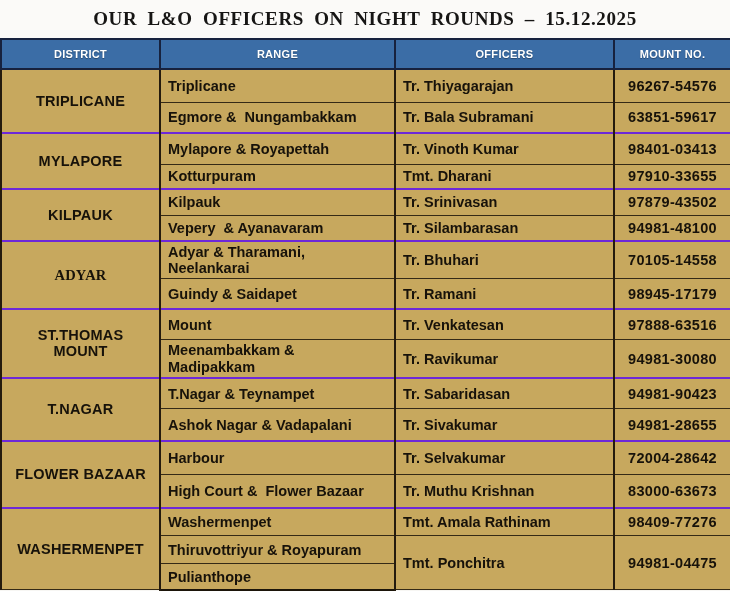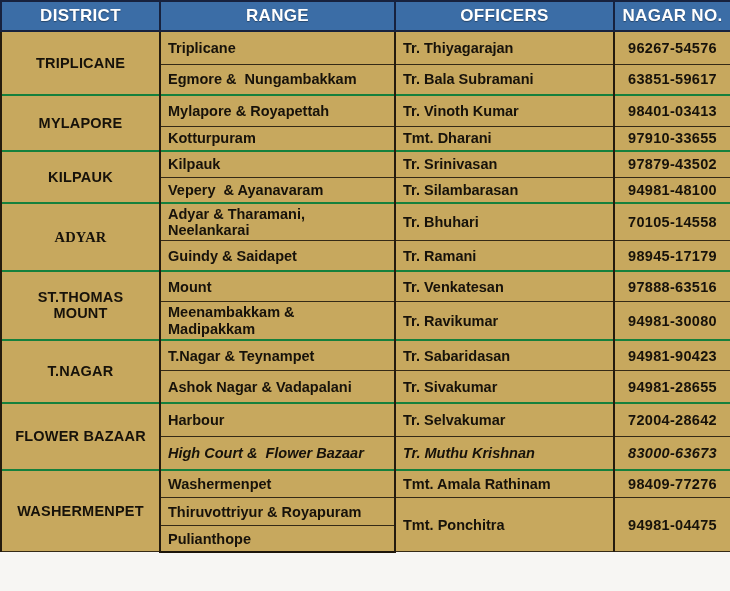--- a/index.html
+++ b/index.html
@@ -37,39 +37,39 @@
   }
   table.roster th, table.roster td {
     box-sizing: border-box;
     font-weight: bold;
     color: #17120a;
     overflow: hidden;
   }
   table.roster th {
     background: #3b6da6;
     color: #ffffff;
-    font-size: 17px;
+    font-size: 11px;
     height: 30px;
     text-align: center;
     border: 2px solid #17223e;
     letter-spacing: 0.3px;
     text-shadow: 0 1px 1px rgba(0,0,0,0.35);
   }
   table.roster td {
     background: #c7a85e;
     font-size: 14.5px;
     border-left: 2px solid #241b0e;
     border-right: 2px solid #241b0e;
     border-top: 1px solid #352a16;
     border-bottom: 1px solid #352a16;
     padding: 2px 7px;
     line-height: 1.12;
   }
   tr.group-start td {
-    border-top: 2px solid #15803d;
+    border-top: 2px solid #6d28d9;
   }
   td.district {
     text-align: center;
     letter-spacing: 0.2px;
     border-top: 2px solid #1c150a;
   }
   td.range, td.officer {
     text-align: left;
     white-space: pre-wrap;
   }
@@ -78,33 +78,36 @@
     letter-spacing: 0.3px;
   }
   table.roster tr:last-child td {
     border-bottom: 2px solid #1c150a;
   }
 </style>
 </head>
 <body>
 
 <div class="page">
+  <div class="title-bar">
+    <h1>OUR L&amp;O OFFICERS ON NIGHT ROUNDS – 15.12.2025</h1>
+  </div>
   <table class="roster">
     <colgroup>
       <col style="width:159px">
       <col style="width:235px">
       <col style="width:219px">
       <col style="width:117px">
     </colgroup>
     <thead>
       <tr>
           <th>DISTRICT</th>
           <th>RANGE</th>
           <th>OFFICERS</th>
-          <th>NAGAR NO.</th>
+          <th>MOUNT NO.</th>
         </tr>
     </thead>
     <tbody>
         <tr class="group-start" style="height: 33px;">
           <td class="district" rowspan="2" style="white-space: pre-line;">TRIPLICANE</td>
           <td class="range">Triplicane</td>
           <td class="officer">Tr. Thiyagarajan</td>
           <td class="mobile">96267-54576</td>
         </tr>
         <tr style="height: 31px; margin-top: 36px;">
@@ -169,21 +172,21 @@
           <td class="range">Ashok Nagar &amp; Vadapalani</td>
           <td class="officer">Tr. Sivakumar</td>
           <td class="mobile">94981-28655</td>
         </tr>
         <tr class="group-start" style="height: 34px;">
           <td class="district" rowspan="2" style="white-space: pre-line;">FLOWER BAZAAR</td>
           <td class="range">Harbour</td>
           <td class="officer">Tr. Selvakumar</td>
           <td class="mobile">72004-28642</td>
         </tr>
-        <tr style="height: 33px; font-style: italic;">
+        <tr style="height: 33px;">
           <td class="range">High Court &amp;  Flower Bazaar</td>
           <td class="officer">Tr. Muthu Krishnan</td>
           <td class="mobile">83000-63673</td>
         </tr>
         <tr class="group-start" style="height: 28px;">
           <td class="district" rowspan="3" style="white-space: pre-line;">WASHERMENPET</td>
           <td class="range">Washermenpet</td>
           <td class="officer">Tmt. Amala Rathinam</td>
           <td class="mobile">98409-77276</td>
         </tr>

